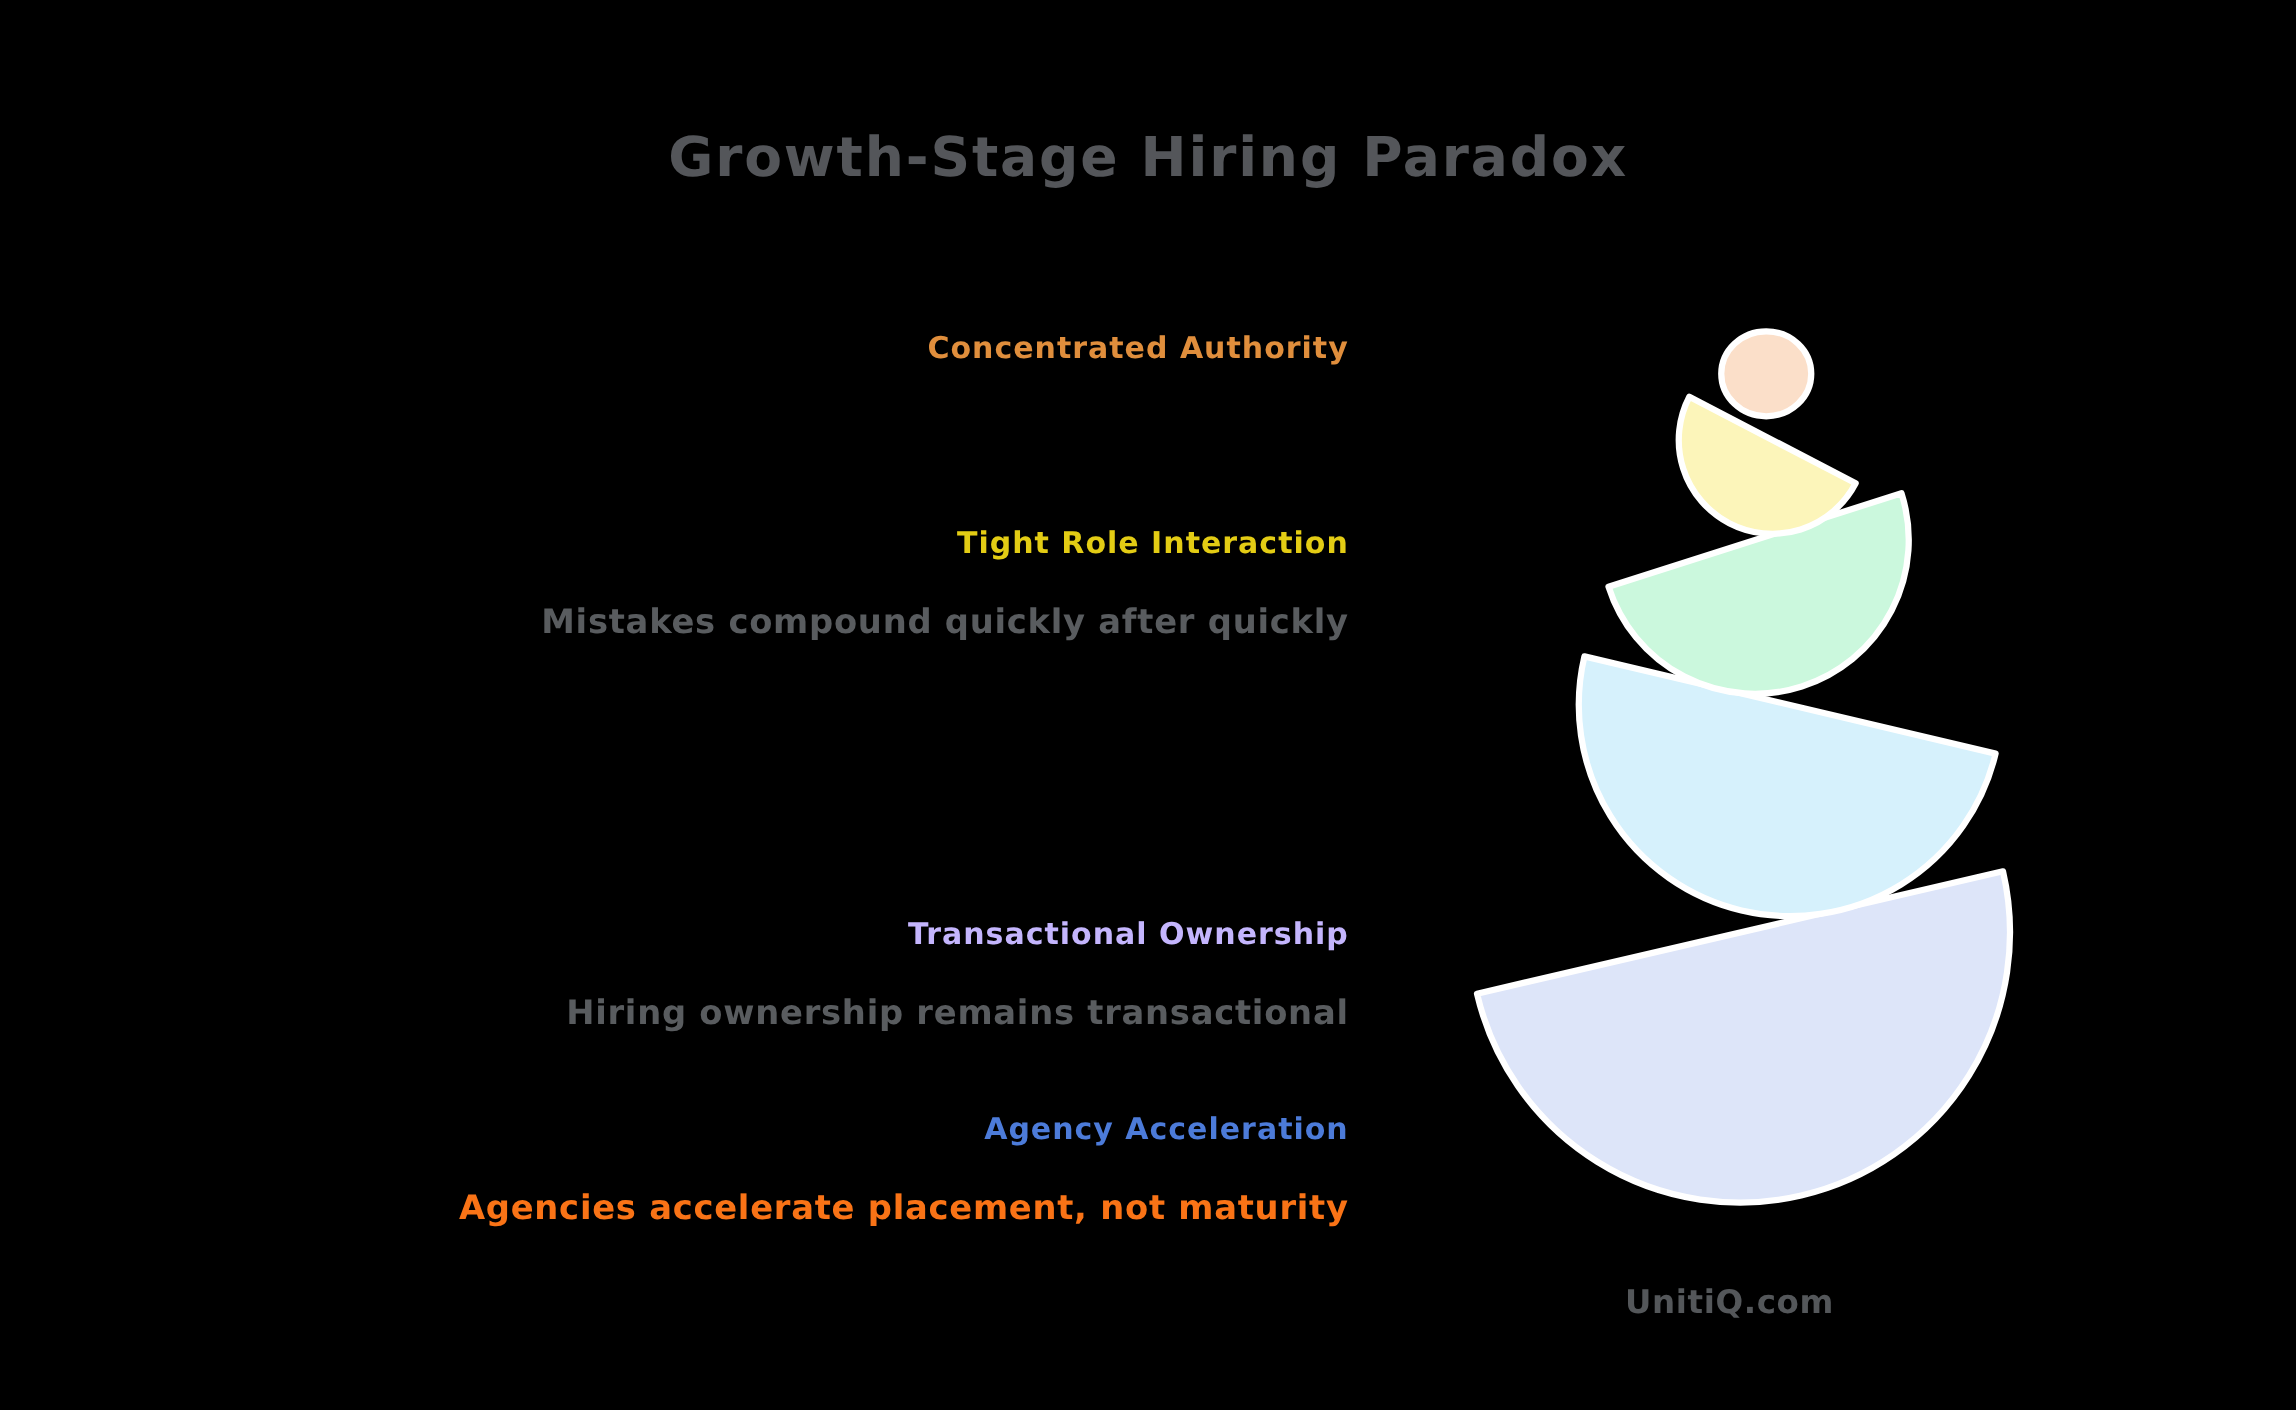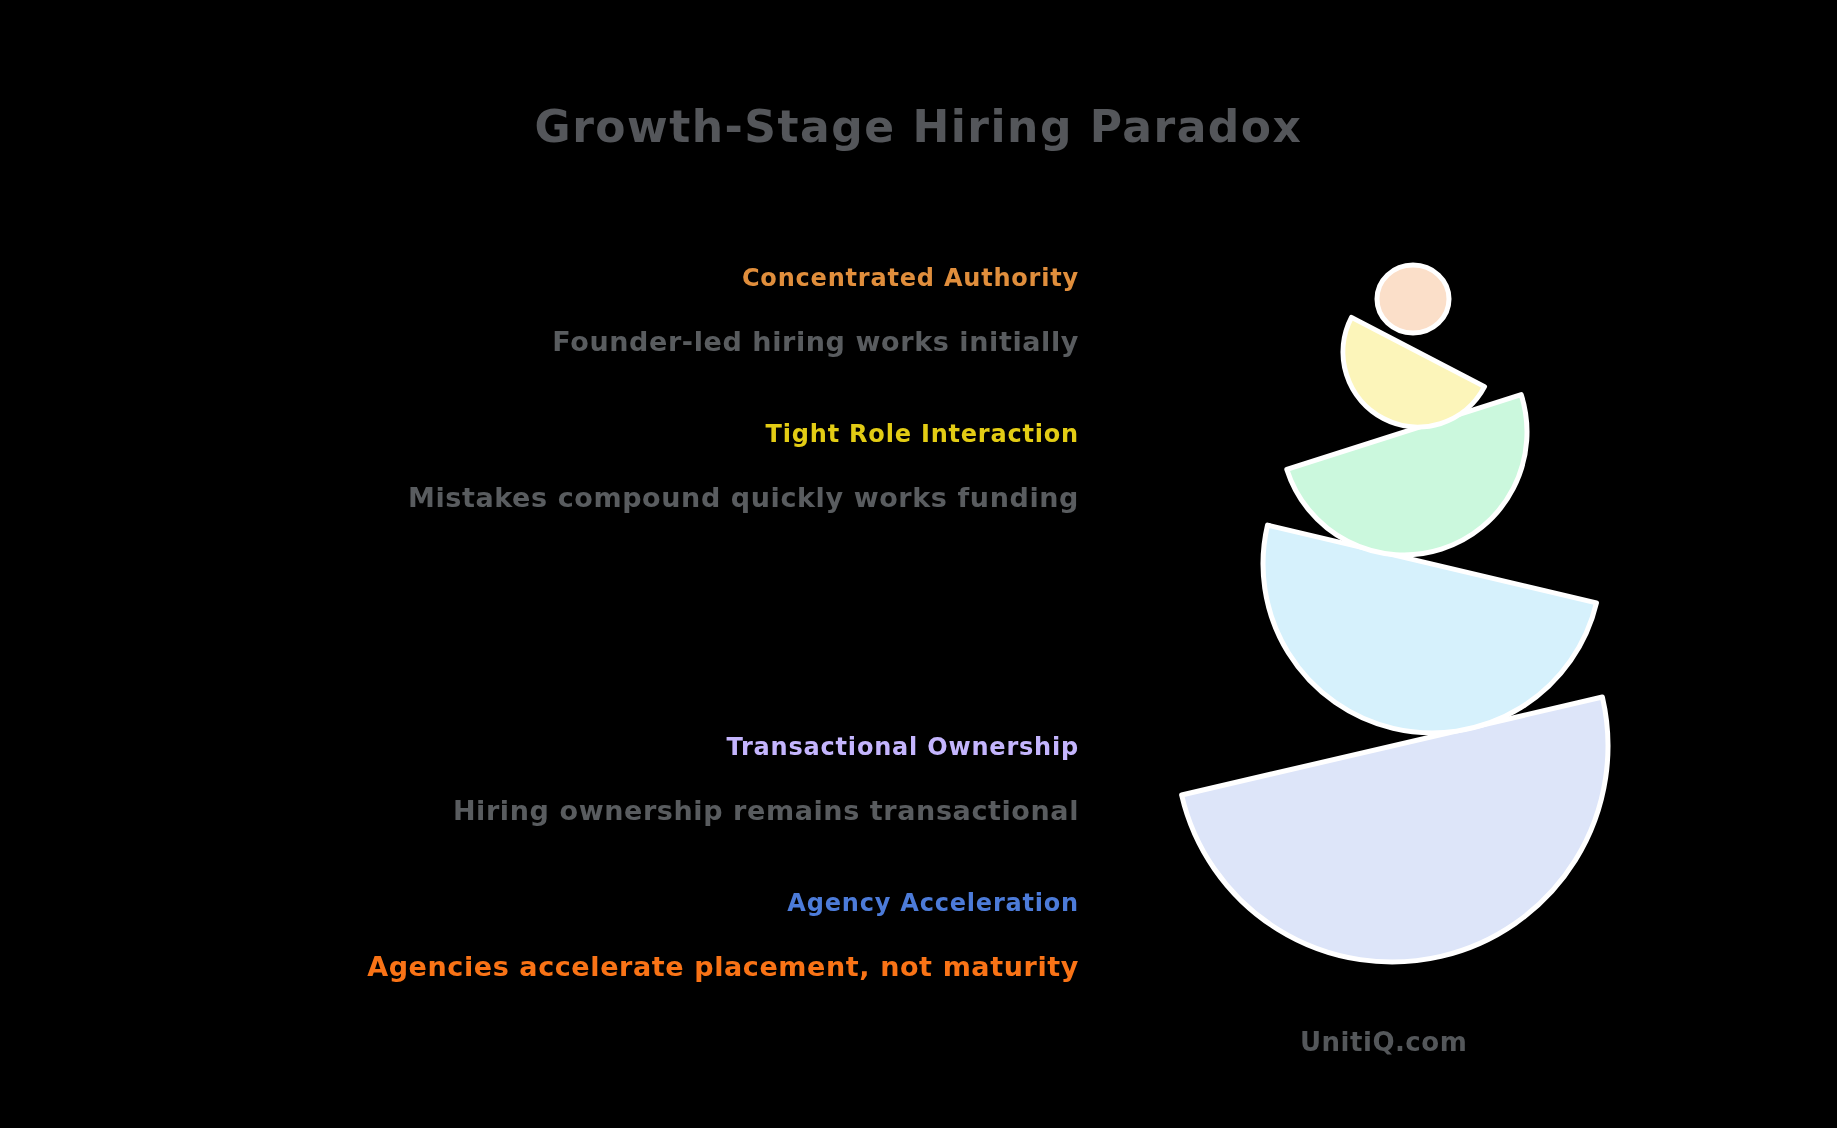--- a/index.html
+++ b/index.html
@@ -76,25 +76,24 @@
 </head>
 <body>
 
 <div class="canvas">
 
   <h1 class="title" style="color: rgb(84, 86, 90);">Growth-Stage Hiring Paradox</h1>
 
   <div class="items">
     <div class="item">
       <div class="stage-heading" style="color: rgb(224, 142, 60);">Concentrated Authority</div>
-      <div class="stage-subtitle" style="color: rgb(89, 92, 95);">Founder-led hiring works initially</div>
     </div>
     <div class="item">
       <div class="stage-heading" style="color: rgb(227, 204, 20);">Tight Role Interaction</div>
-      <div class="stage-subtitle" style="color: rgb(89, 92, 95);">Mistakes compound quickly works funding</div>
+      <div class="stage-subtitle" style="color: rgb(89, 92, 95);">Mistakes compound quickly after quickly</div>
     </div>
     <div class="item">
     </div>
     <div class="item">
       <div class="stage-heading" style="color: #c4b5fd;">Transactional Ownership</div>
       <div class="stage-subtitle" style="color: rgb(89, 92, 95);">Hiring ownership remains transactional</div>
     </div>
     <div class="item">
       <div class="stage-heading" style="color: rgb(76, 123, 217);">Agency Acceleration</div>
       <div class="stage-subtitle" style="color: #f97316;">Agencies accelerate placement, not maturity</div>

